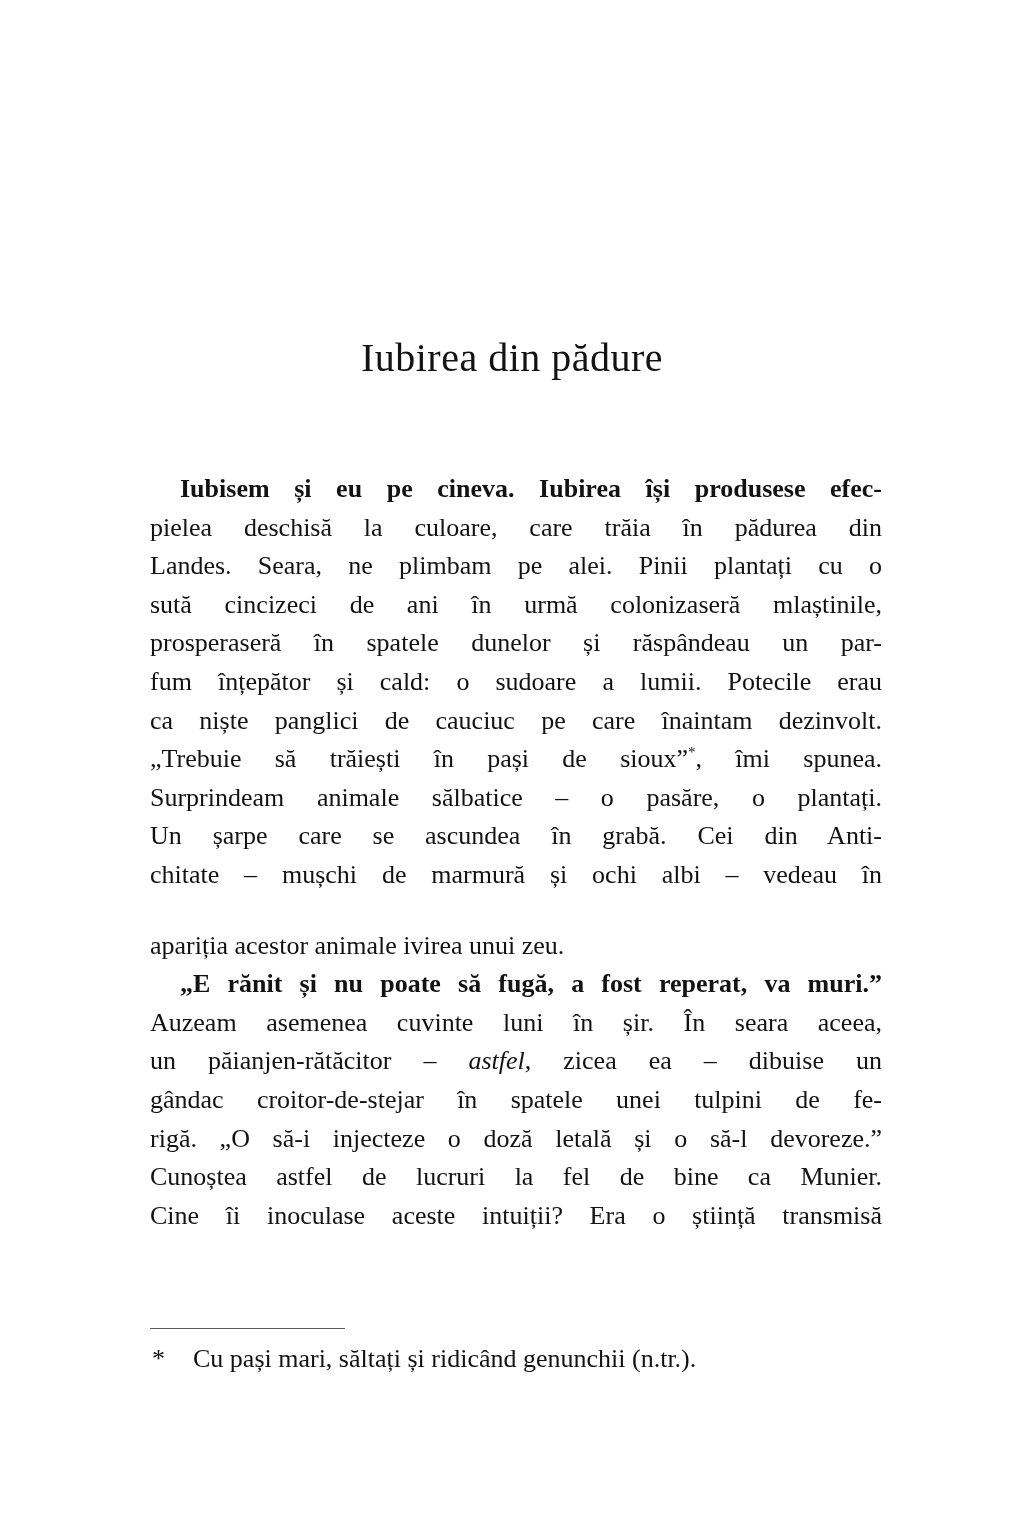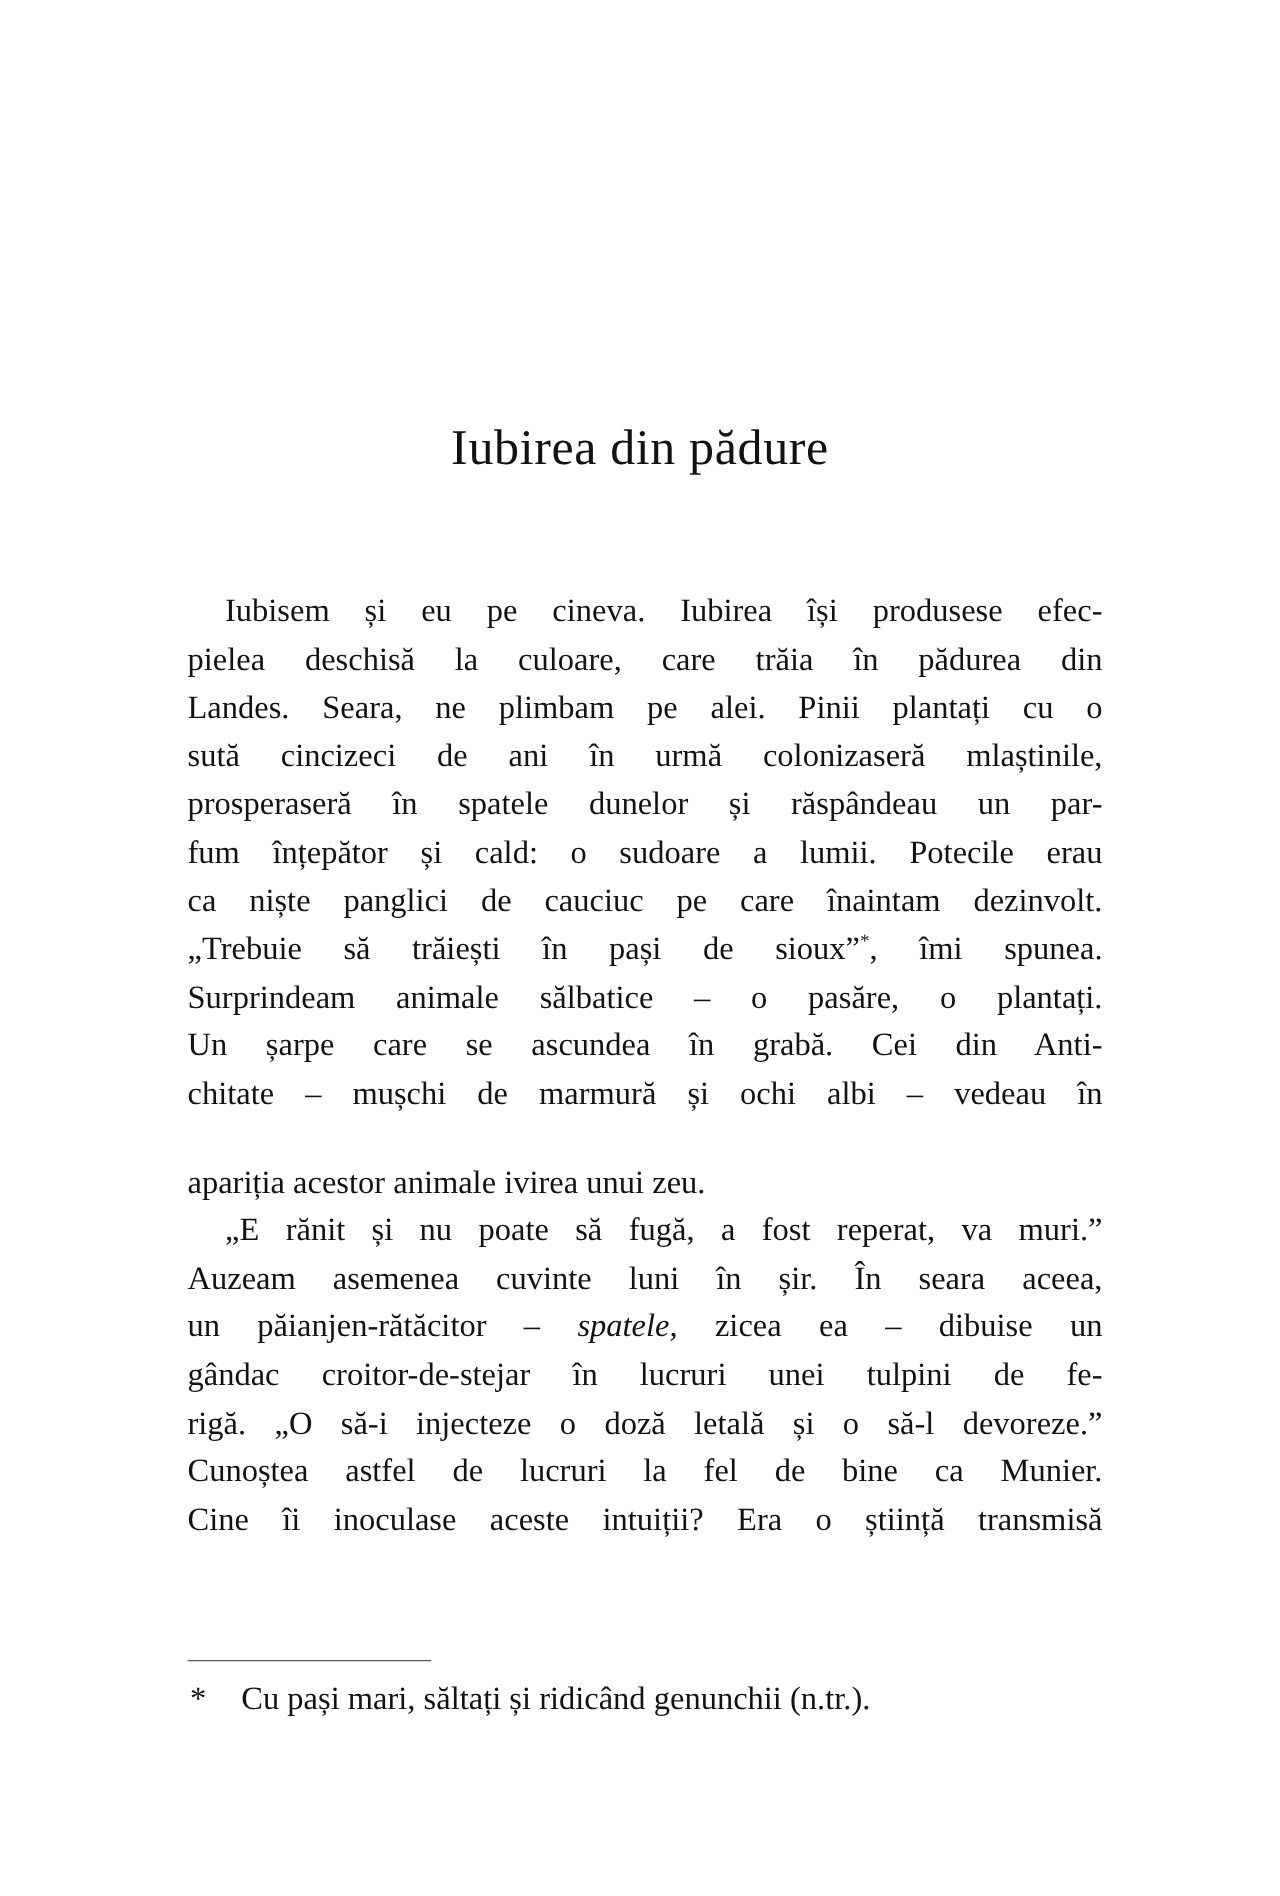--- a/index.html
+++ b/index.html
@@ -39,20 +39,21 @@
   .line {
     text-align-last: justify;
     white-space: normal;
   }
   .line.flush {
     text-align-last: left;
     margin-top: 32px;
   }
   .line.indent {
     text-indent: 30px;
+    font-weight: bold;
   }
   .it {
     font-style: italic;
   }
   .sup {
     vertical-align: super;
     font-size: 58%;
     line-height: 0;
   }
   .footnote-rule {
@@ -91,22 +92,22 @@
       <div class="line"><span>prosperaseră în spatele dunelor și răspândeau un par-</span></div>
       <div class="line"><span>fum înțepător și cald: o sudoare a lumii. Potecile erau</span></div>
       <div class="line"><span>ca niște panglici de cauciuc pe care înaintam dezinvolt.</span></div>
       <div class="line"><span>„Trebuie să trăiești în pași de sioux”</span><span class="sup">*</span><span>, îmi spunea.</span></div>
       <div class="line"><span>Surprindeam animale sălbatice – o pasăre, o plantați.</span></div>
       <div class="line"><span>Un șarpe care se ascundea în grabă. Cei din Anti-</span></div>
       <div class="line"><span>chitate – mușchi de marmură și ochi albi – vedeau în</span></div>
       <div class="line flush"><span>apariția acestor animale ivirea unui zeu.</span></div>
       <div class="line indent"><span>„E rănit și nu poate să fugă, a fost reperat, va muri.”</span></div>
       <div class="line"><span>Auzeam asemenea cuvinte luni în șir. În seara aceea,</span></div>
-      <div class="line"><span>un păianjen-rătăcitor – </span><span class="it">spatele,</span><span> zicea ea – dibuise un</span></div>
-      <div class="line"><span>gândac croitor-de-stejar în lucruri unei tulpini de fe-</span></div>
+      <div class="line"><span>un păianjen-rătăcitor – </span><span class="it">astfel,</span><span> zicea ea – dibuise un</span></div>
+      <div class="line"><span>gândac croitor-de-stejar în spatele unei tulpini de fe-</span></div>
       <div class="line"><span>rigă. „O să-i injecteze o doză letală și o să-l devoreze.”</span></div>
       <div class="line"><span>Cunoștea astfel de lucruri la fel de bine ca Munier.</span></div>
       <div class="line"><span>Cine îi inoculase aceste intuiții? Era o știință transmisă</span></div>
     </div>
 
   <div class="footnote-rule"></div>
 
   <div class="footnote">
     <span class="fn-marker">*</span>
     <span class="fn-text">Cu pași mari, săltați și ridicând genunchii (n.tr.).</span>

